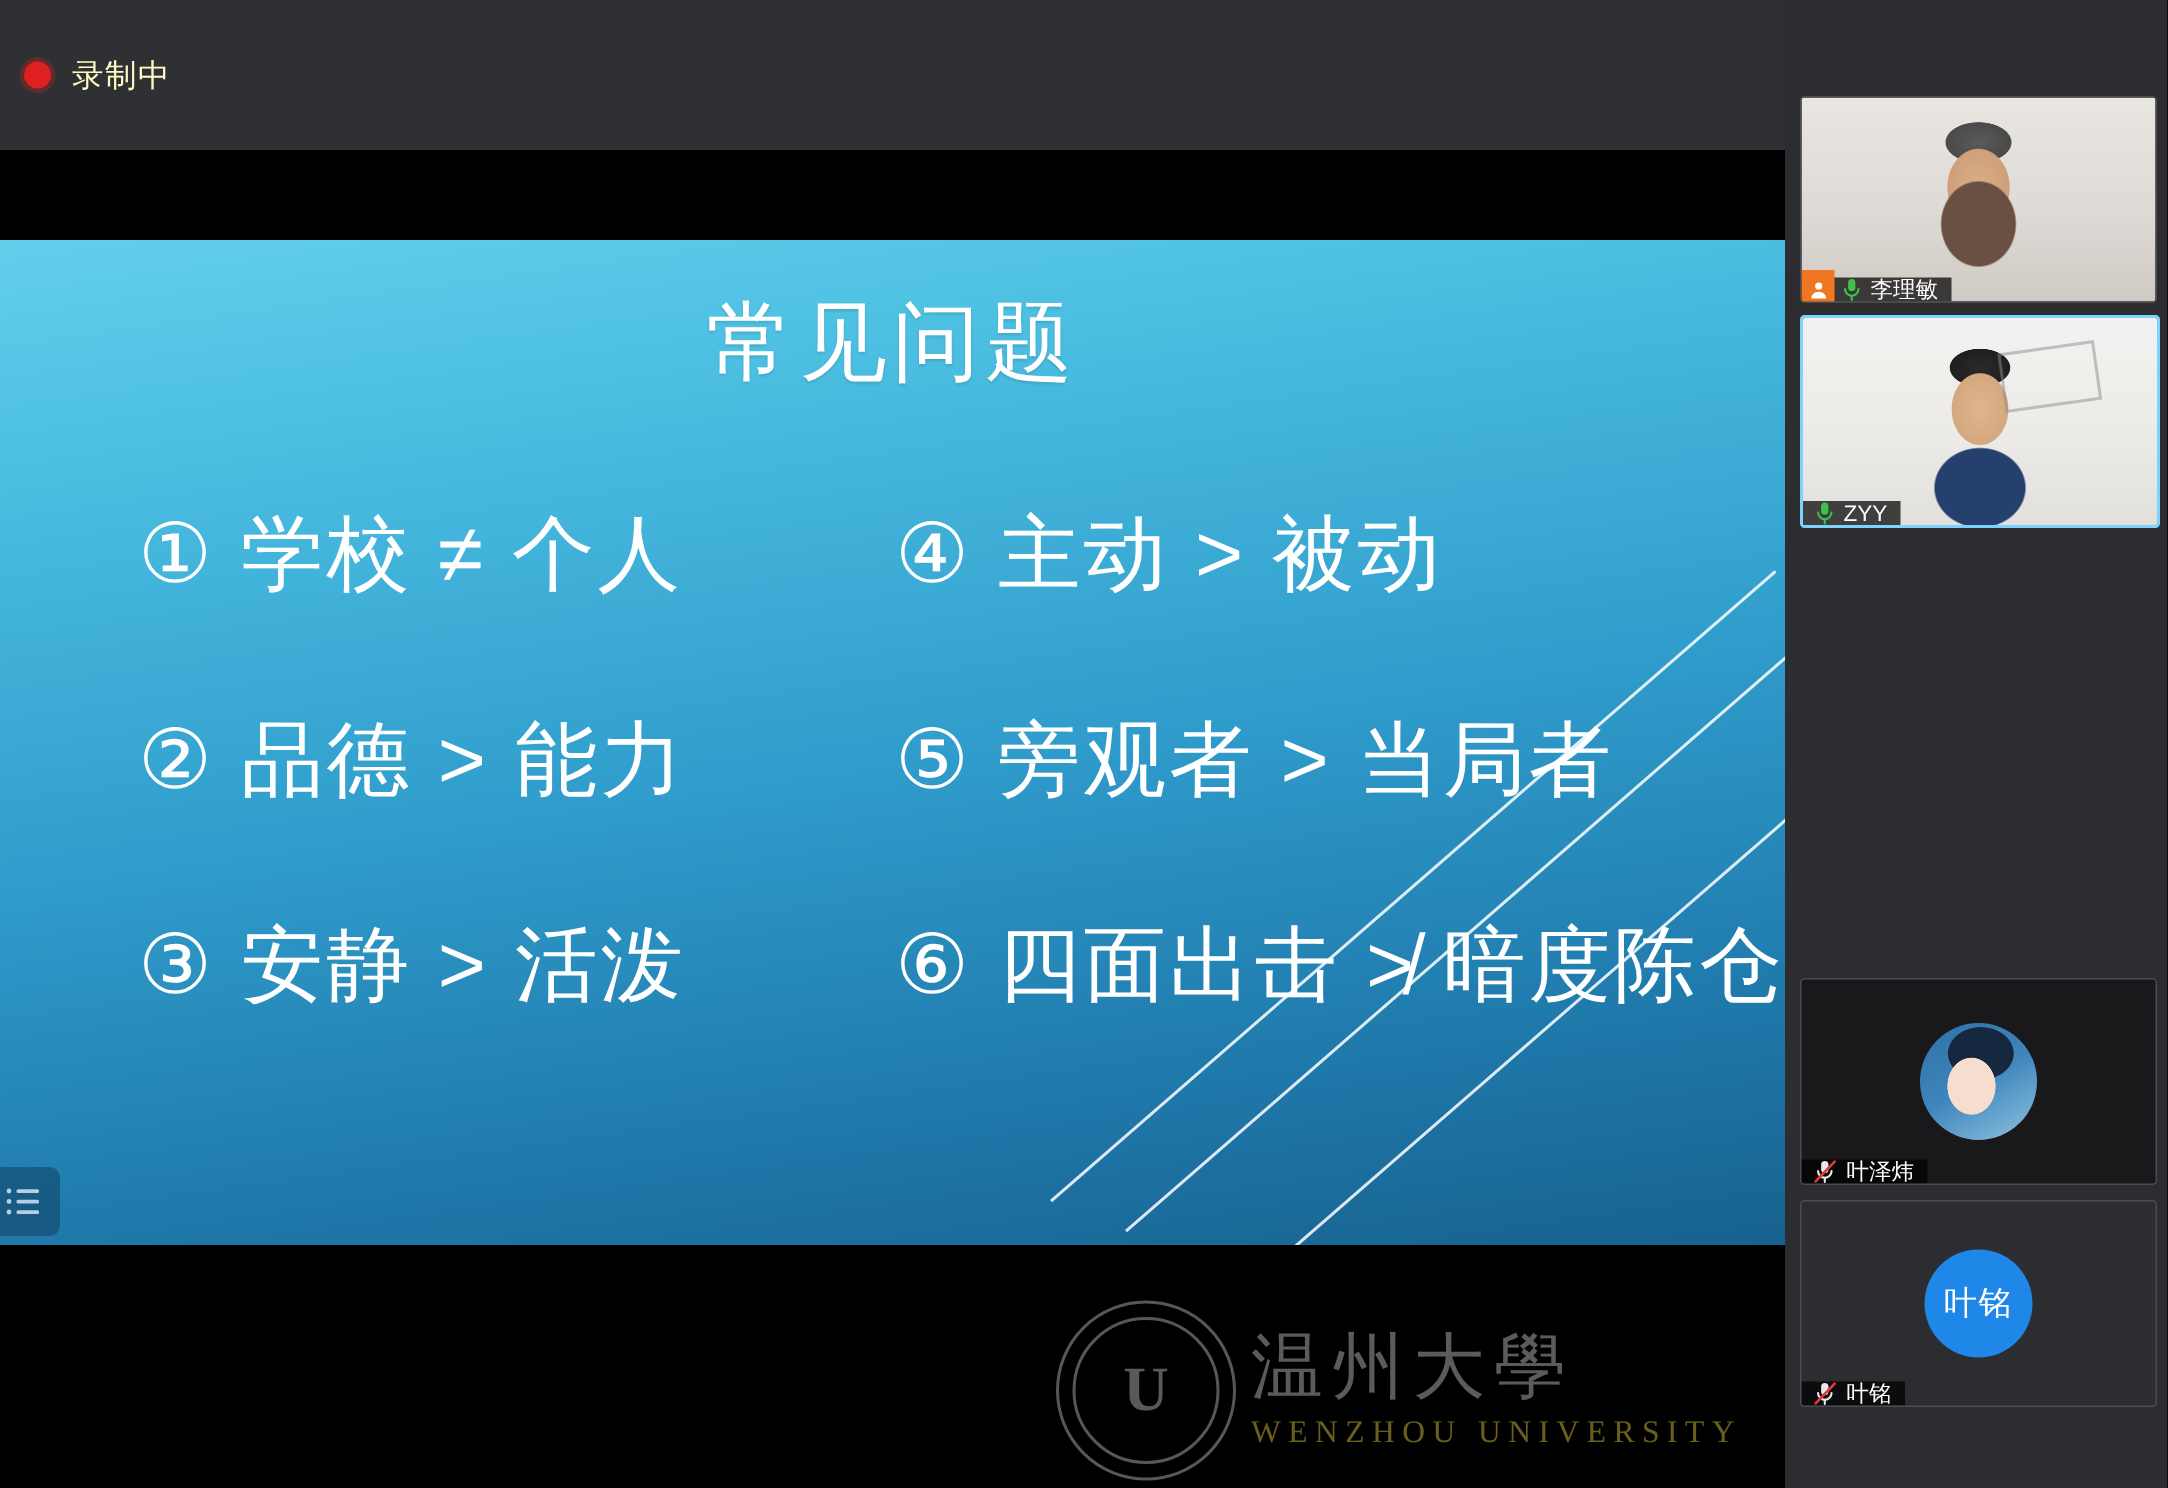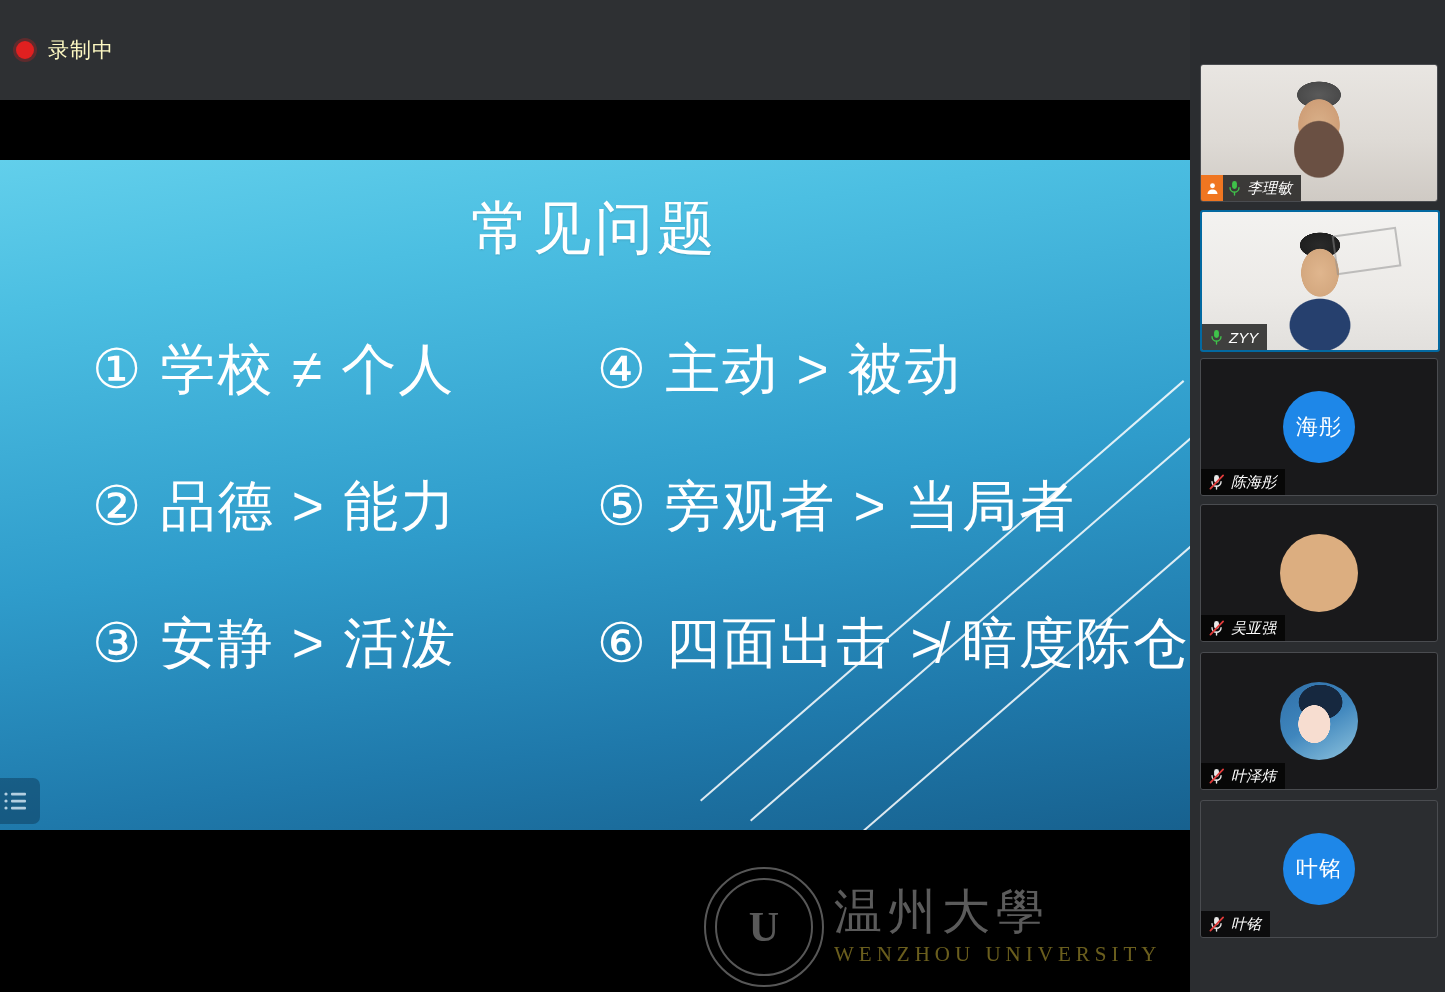--- a/index.html
+++ b/index.html
@@ -112,27 +112,26 @@
   
   #panel{
     position:absolute;left:1190px;top:0;width:255px;height:992px;
     background:#2b2d30;
   }
   .tile{
     position:absolute;left:10px;width:236px;
     background:#19191b;border:1px solid #4a4c50;border-radius:3px;
     overflow:hidden;
   }
-  .tile.speaking{border:2px solid #0369a1;}
+  .tile.speaking{border:2px solid #7dd3fc;}
   .tile-media{position:absolute;inset:0;}
   .nameplate{
-    position:absolute;left:0;bottom:0;height:26px;
+    position:absolute;left:0;bottom:0;height:16px;
     display:flex;align-items:center;background:rgba(0,0,0,.72);
     padding-right:9px;
-    font-style:italic;
   }
   .nameplate .host-chip{width:22px;height:26px;}
   .nameplate .np-label{color:#fff;font-size:15px;margin-left:6px;white-space:nowrap;}
   .np-mic{margin-left:5px;display:flex;align-items:center;}
   .avatar-circle{
     position:absolute;left:50%;top:50%;transform:translate(-50%,-50%);
     width:72px;height:72px;border-radius:50%;background:#1e87e8;
     display:flex;align-items:center;justify-content:center;
     color:#fff;font-size:22px;letter-spacing:1px;
   }
@@ -262,82 +261,50 @@
           <svg width="13" height="16" viewBox="0 0 14 17" aria-hidden="true">
             <rect x="4.4" y="1" width="5.2" height="8.6" rx="2.6" fill="#3fc24a"></rect>
             <path d="M2.2 8.2a4.8 4.8 0 0 0 9.6 0" fill="none" stroke="#3fc24a" stroke-width="1.5" stroke-linecap="round"></path>
             <path d="M7 13v3" stroke="#3fc24a" stroke-width="1.5" stroke-linecap="round"></path>
           </svg>
         </span>
         <span class="np-label">ZYY</span>
       </div>
     </div>
 
-    <div class="tile" style="top:358px;height:136px;">
-      <div class="avatar-circle">
-        <span>海彤</span>
+
+
+    <div class="tile" style="top:652px;height:136px;">
+      <div class="avatar-img">
+        <div class="cartoon-boy"></div>
       </div>
       <div class="nameplate">
         <span class="np-mic" style="margin-left:8px;">
           <svg width="16" height="16" viewBox="0 0 17 17" aria-hidden="true">
             <rect x="5.4" y="1" width="5.2" height="8.6" rx="2.6" fill="#e8e8e8"></rect>
             <path d="M3.2 8.2a4.8 4.8 0 0 0 9.6 0" fill="none" stroke="#e8e8e8" stroke-width="1.5" stroke-linecap="round"></path>
             <path d="M8 13v3" stroke="#e8e8e8" stroke-width="1.5" stroke-linecap="round"></path>
             <path d="M1.5 15.5 L15 1.5" stroke="#e03b3b" stroke-width="1.9" stroke-linecap="round"></path>
           </svg>
         </span>
-        <span class="np-label">陈海彤</span>
-      </div>
-    </div>
-
-    <div class="tile" style="top:504px;height:136px;">
-      <div class="avatar-img">
-        <div class="cartoon-girl"></div>
+        <span class="np-label">叶泽炜</span>
+      </div>
+    </div>
+
+    <div class="tile" style="top:800px;height:136px;background:transparent;">
+      <div class="avatar-circle">
+        <span>叶铭</span>
       </div>
       <div class="nameplate">
         <span class="np-mic" style="margin-left:8px;">
           <svg width="16" height="16" viewBox="0 0 17 17" aria-hidden="true">
             <rect x="5.4" y="1" width="5.2" height="8.6" rx="2.6" fill="#e8e8e8"></rect>
             <path d="M3.2 8.2a4.8 4.8 0 0 0 9.6 0" fill="none" stroke="#e8e8e8" stroke-width="1.5" stroke-linecap="round"></path>
             <path d="M8 13v3" stroke="#e8e8e8" stroke-width="1.5" stroke-linecap="round"></path>
             <path d="M1.5 15.5 L15 1.5" stroke="#e03b3b" stroke-width="1.9" stroke-linecap="round"></path>
           </svg>
         </span>
-        <span class="np-label">吴亚强</span>
-      </div>
-    </div>
-
-    <div class="tile" style="top:652px;height:136px;">
-      <div class="avatar-img">
-        <div class="cartoon-boy"></div>
-      </div>
-      <div class="nameplate">
-        <span class="np-mic" style="margin-left:8px;">
-          <svg width="16" height="16" viewBox="0 0 17 17" aria-hidden="true">
-            <rect x="5.4" y="1" width="5.2" height="8.6" rx="2.6" fill="#e8e8e8"></rect>
-            <path d="M3.2 8.2a4.8 4.8 0 0 0 9.6 0" fill="none" stroke="#e8e8e8" stroke-width="1.5" stroke-linecap="round"></path>
-            <path d="M8 13v3" stroke="#e8e8e8" stroke-width="1.5" stroke-linecap="round"></path>
-            <path d="M1.5 15.5 L15 1.5" stroke="#e03b3b" stroke-width="1.9" stroke-linecap="round"></path>
-          </svg>
-        </span>
-        <span class="np-label">叶泽炜</span>
-      </div>
-    </div>
-
-    <div class="tile" style="top:800px;height:136px;background:transparent;">
-      <div class="avatar-circle">
-        <span>叶铭</span>
-      </div>
-      <div class="nameplate">
-        <span class="np-mic" style="margin-left:8px;">
-          <svg width="16" height="16" viewBox="0 0 17 17" aria-hidden="true">
-            <rect x="5.4" y="1" width="5.2" height="8.6" rx="2.6" fill="#e8e8e8"></rect>
-            <path d="M3.2 8.2a4.8 4.8 0 0 0 9.6 0" fill="none" stroke="#e8e8e8" stroke-width="1.5" stroke-linecap="round"></path>
-            <path d="M8 13v3" stroke="#e8e8e8" stroke-width="1.5" stroke-linecap="round"></path>
-            <path d="M1.5 15.5 L15 1.5" stroke="#e03b3b" stroke-width="1.9" stroke-linecap="round"></path>
-          </svg>
-        </span>
         <span class="np-label">叶铭</span>
       </div>
     </div>
 
   </div>
 </div>
 
 </body></html>

